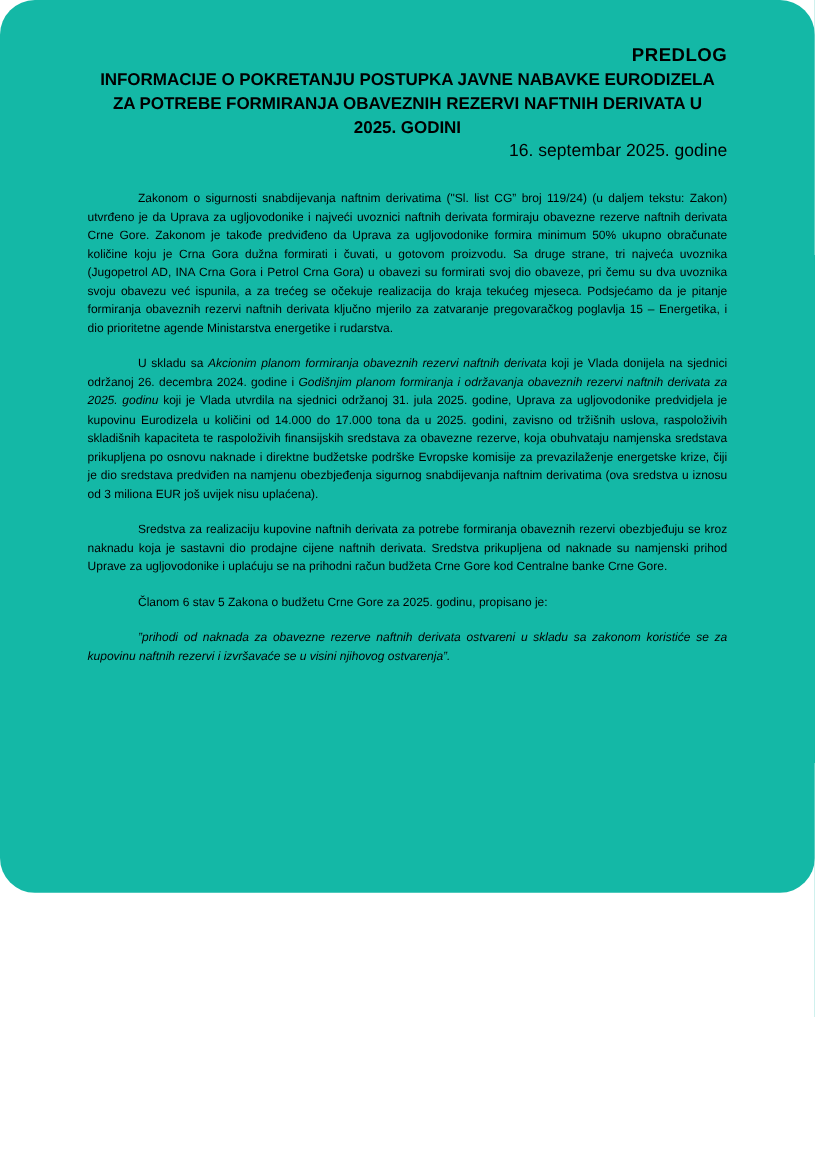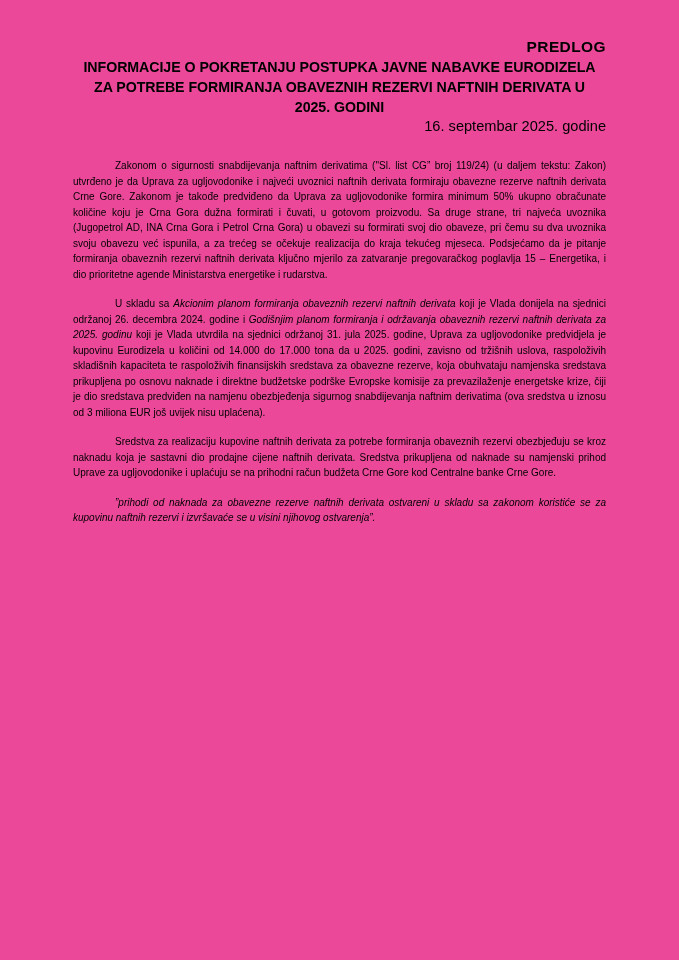--- a/index.html
+++ b/index.html
@@ -13,23 +13,24 @@
     background: #ffffff;
     font-family: "Liberation Sans", sans-serif;
     color: #000000;
     overflow: hidden;
   }
 
   .page {
     position: relative;
     box-sizing: border-box;
     width: 679px;
-    height: 960px;
+    height: 744px;
     padding: 0 73px;
-    background: #ec4899;
+    background: #14b8a6;
+    border-radius: 29px;
   }
 
   
   .doc-header {
     padding-top: 38px;
     text-align: right;
   }
   .predlog {
     display: inline-block;
     font-size: 15.5px;
@@ -100,18 +101,19 @@
   <div class="date-line">16. septembar 2025. godine</div>
 
   <div class="doc-body">
 
     <p class="para"><span>Zakonom o sigurnosti snabdijevanja naftnim derivatima ("Sl. list CG” broj 119/24) (u daljem tekstu: Zakon) utvrđeno je da Uprava za ugljovodonike i najveći uvoznici naftnih derivata formiraju obavezne rezerve naftnih derivata Crne Gore. Zakonom je takođe predviđeno da Uprava za ugljovodonike formira minimum 50% ukupno obračunate količine koju je Crna Gora dužna formirati i čuvati, u gotovom proizvodu. Sa druge strane, tri najveća uvoznika (Jugopetrol AD, INA Crna Gora i Petrol Crna Gora) u obavezi su formirati svoj dio obaveze, pri čemu su dva uvoznika svoju obavezu već ispunila, a za trećeg se očekuje realizacija do kraja tekućeg mjeseca. Podsjećamo da je pitanje formiranja obaveznih rezervi naftnih derivata ključno mjerilo za zatvaranje pregovaračkog poglavlja 15 – Energetika, i dio prioritetne agende Ministarstva energetike i rudarstva.</span></p>
 
     <p class="para"><span>U skladu sa </span><em>Akcionim planom formiranja obaveznih rezervi naftnih derivata</em><span> koji je Vlada donijela na sjednici održanoj 26. decembra 2024. godine i </span><em>Godišnjim planom formiranja i održavanja obaveznih rezervi naftnih derivata za 2025. godinu</em><span> koji je Vlada utvrdila na sjednici održanoj 31. jula 2025. godine, Uprava za ugljovodonike predvidjela je kupovinu Eurodizela u količini od 14.000 do 17.000 tona da u 2025. godini, zavisno od tržišnih uslova, raspoloživih skladišnih kapaciteta te raspoloživih finansijskih sredstava za obavezne rezerve, koja obuhvataju namjenska sredstava prikupljena po osnovu naknade i direktne budžetske podrške Evropske komisije za prevazilaženje energetske krize, čiji je dio sredstava predviđen na namjenu obezbjeđenja sigurnog snabdijevanja naftnim derivatima (ova sredstva u iznosu od 3 miliona EUR još uvijek nisu uplaćena).</span></p>
 
     <p class="para"><span>Sredstva za realizaciju kupovine naftnih derivata za potrebe formiranja obaveznih rezervi obezbjeđuju se kroz naknadu koja je sastavni dio prodajne cijene naftnih derivata. Sredstva prikupljena od naknade su namjenski prihod Uprave za ugljovodonike i uplaćuju se na prihodni račun budžeta Crne Gore kod Centralne banke Crne Gore.</span></p>
 
+    <p class="para"><span>Članom 6 stav 5 Zakona o budžetu Crne Gore za 2025. godinu, propisano je:</span></p>
 
     <p class="para quote-para"><span class="quote-text">”prihodi od naknada za obavezne rezerve naftnih derivata ostvareni u skladu sa zakonom koristiće se za kupovinu naftnih rezervi i izvršavaće se u visini njihovog ostvarenja”.</span></p>
 
   </div>
 
 </div>
 
 </body></html>

